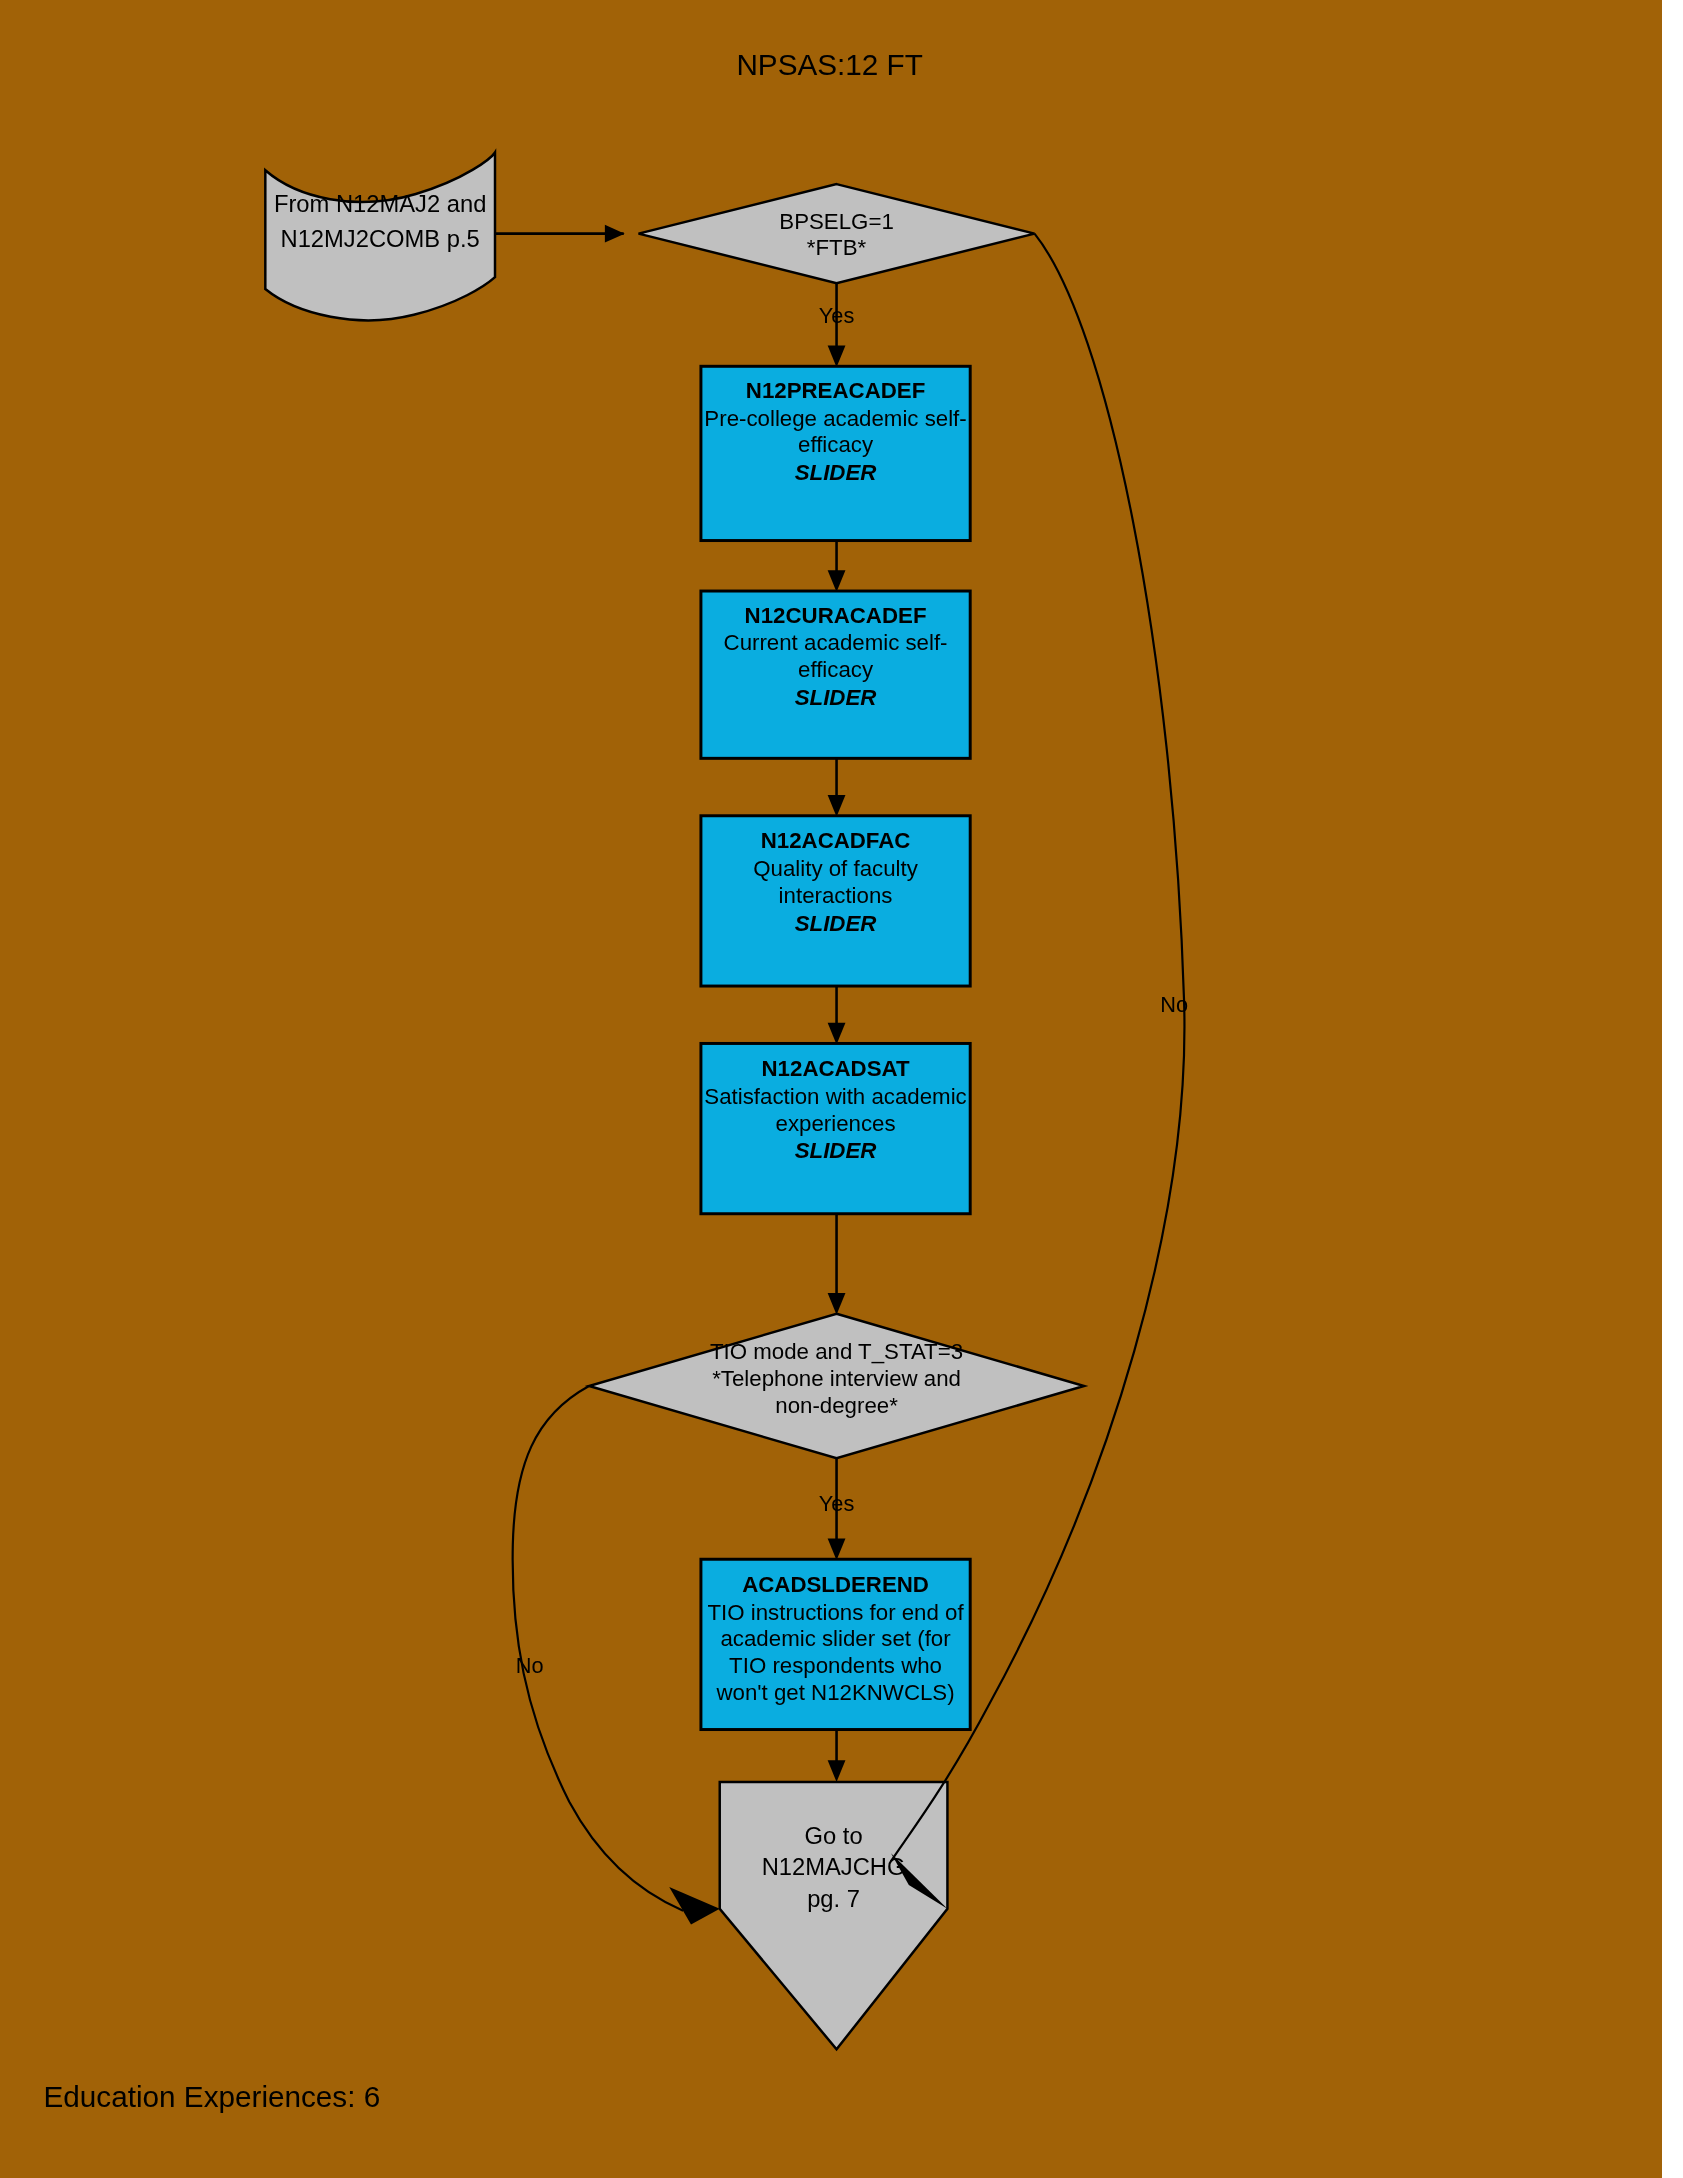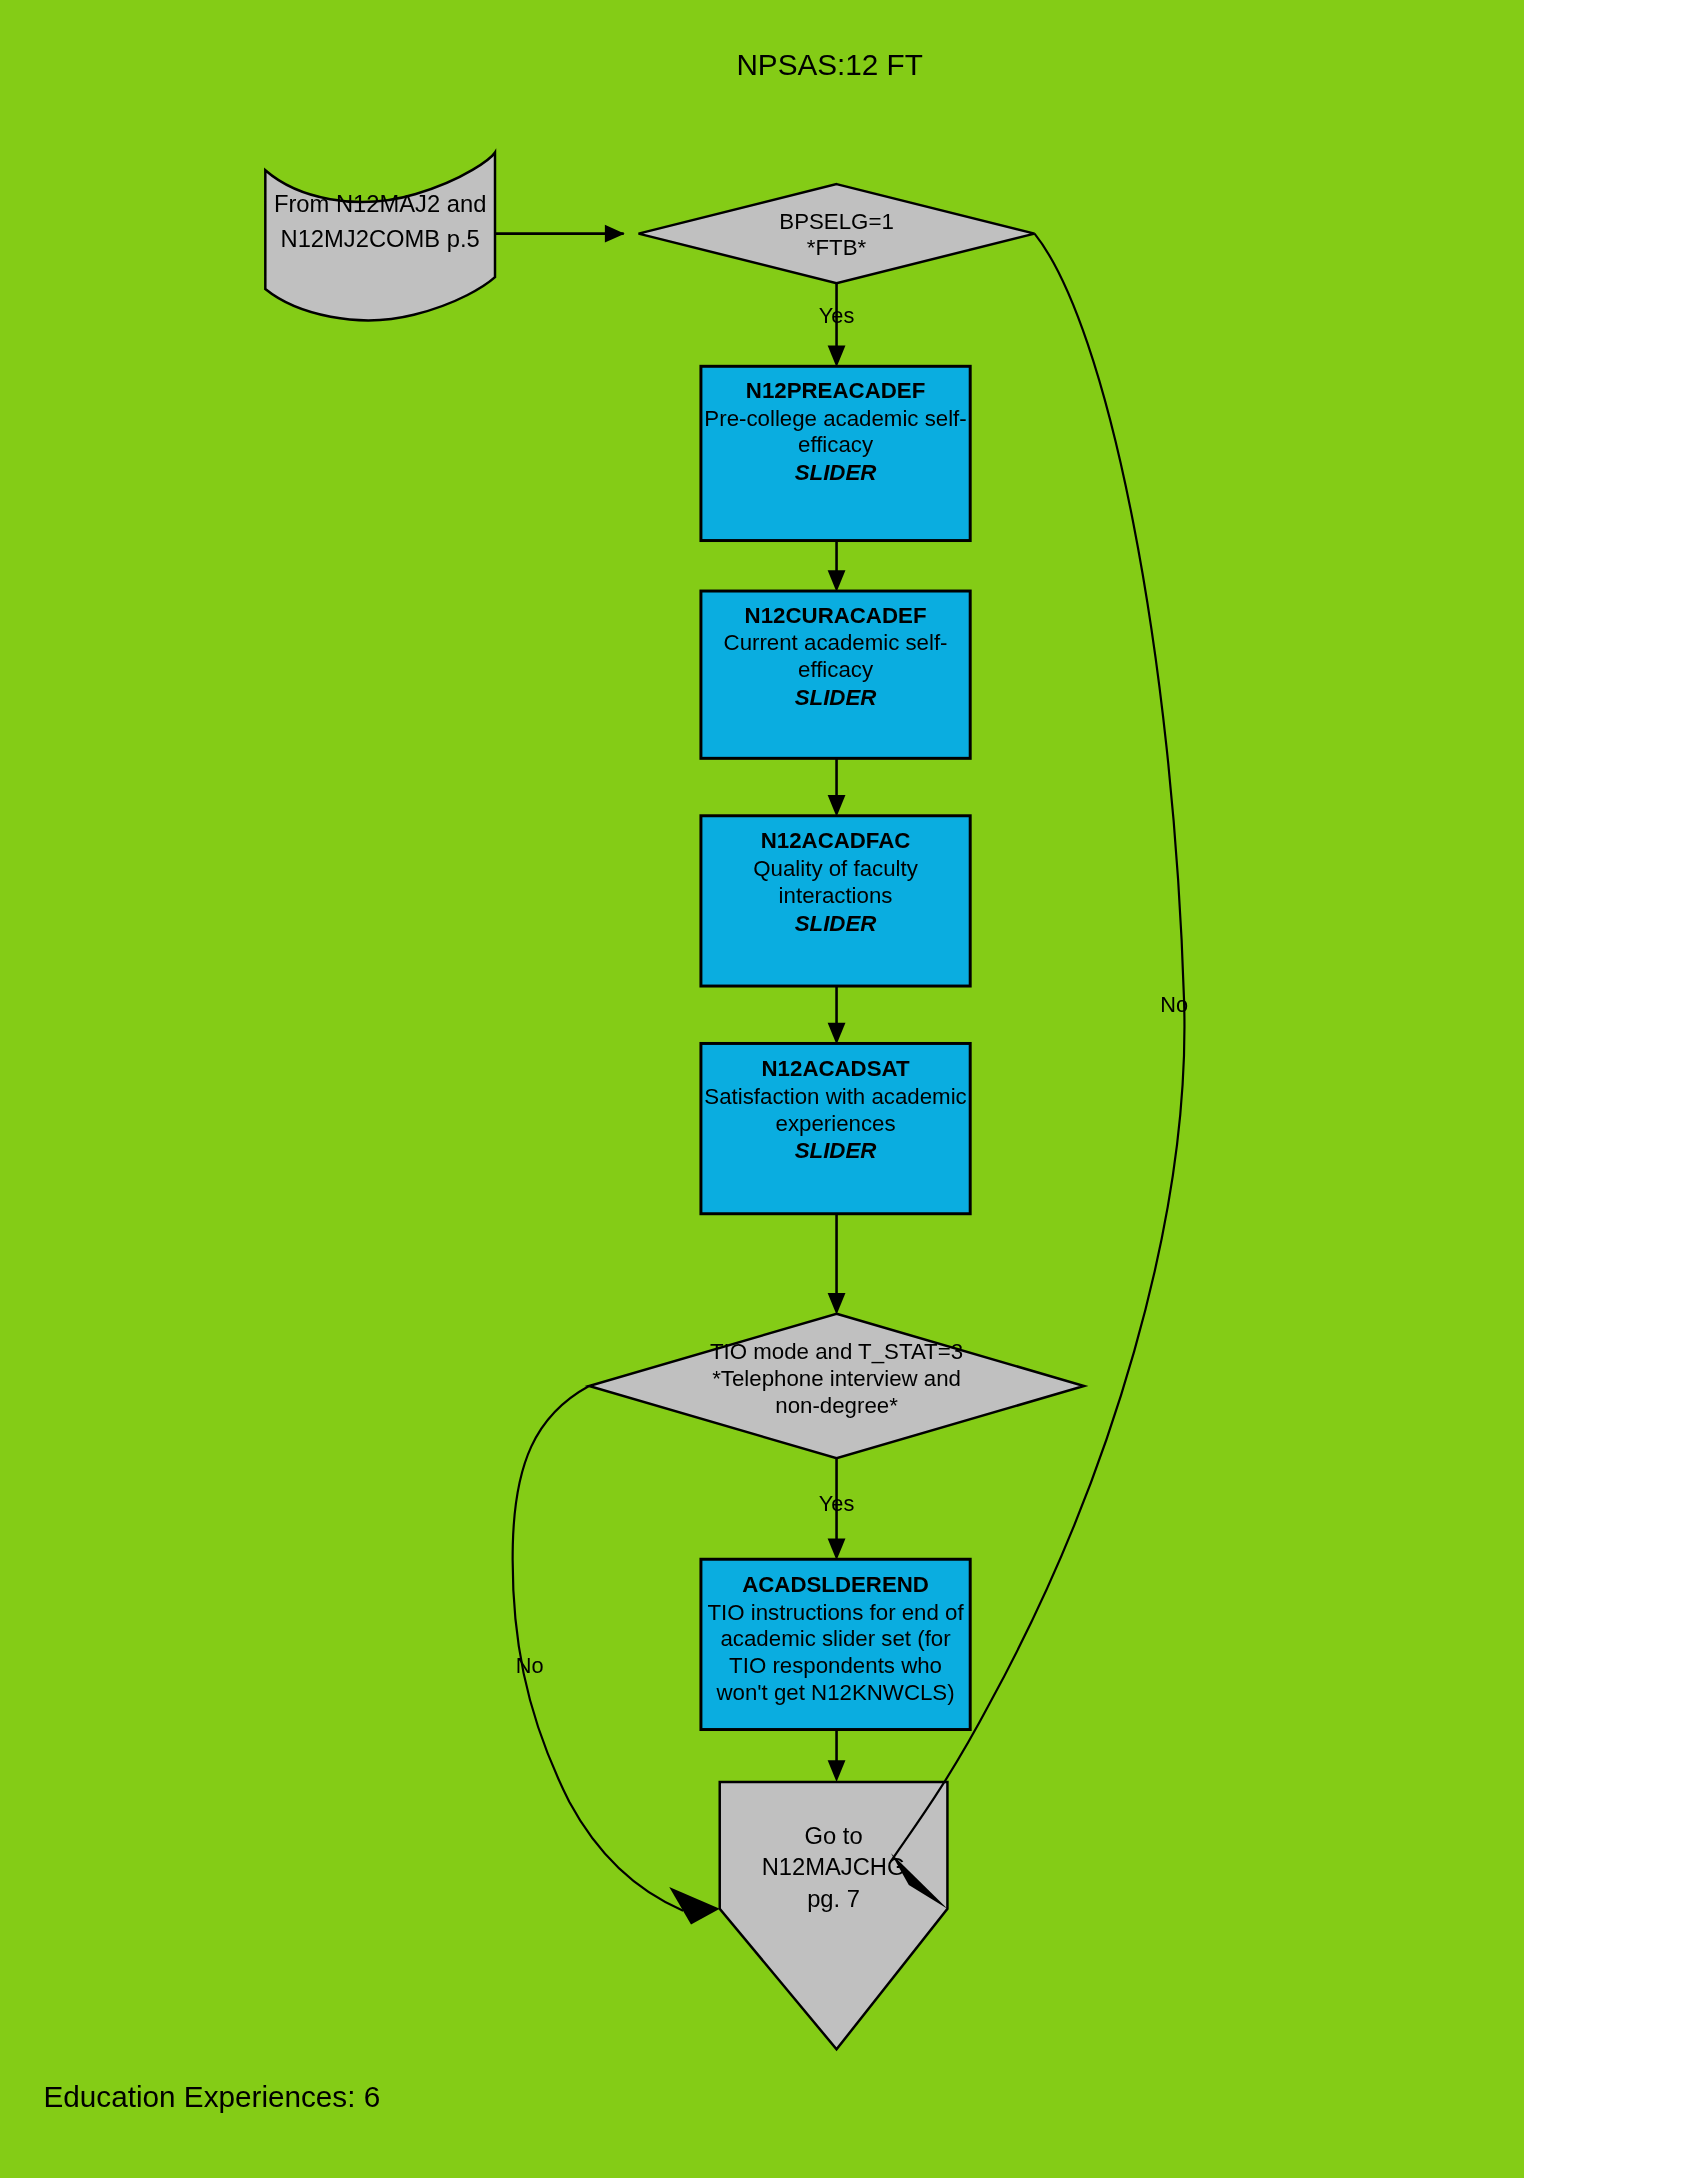--- a/index.html
+++ b/index.html
@@ -10,23 +10,23 @@
   }
   body {
     width: 1683px;
     height: 2178px;
     font-family: "Liberation Sans", sans-serif;
     color: #000000;
     overflow: hidden;
   }
   #page {
     position: relative;
-    width: 1524px;
+    width: 1662px;
     height: 2178px;
-    background: #84cc16;
+    background: #a16207;
   }
   svg#flow {
     position: absolute;
     top: 0;
     left: 0;
     width: 1683px;
     height: 2178px;
   }
   .shape-fill-gray { fill: #c0c0c0; stroke: #000000; stroke-width: 2.5; }
   .shape-fill-blue { fill: #0aade0; stroke: #000000; stroke-width: 3; }

